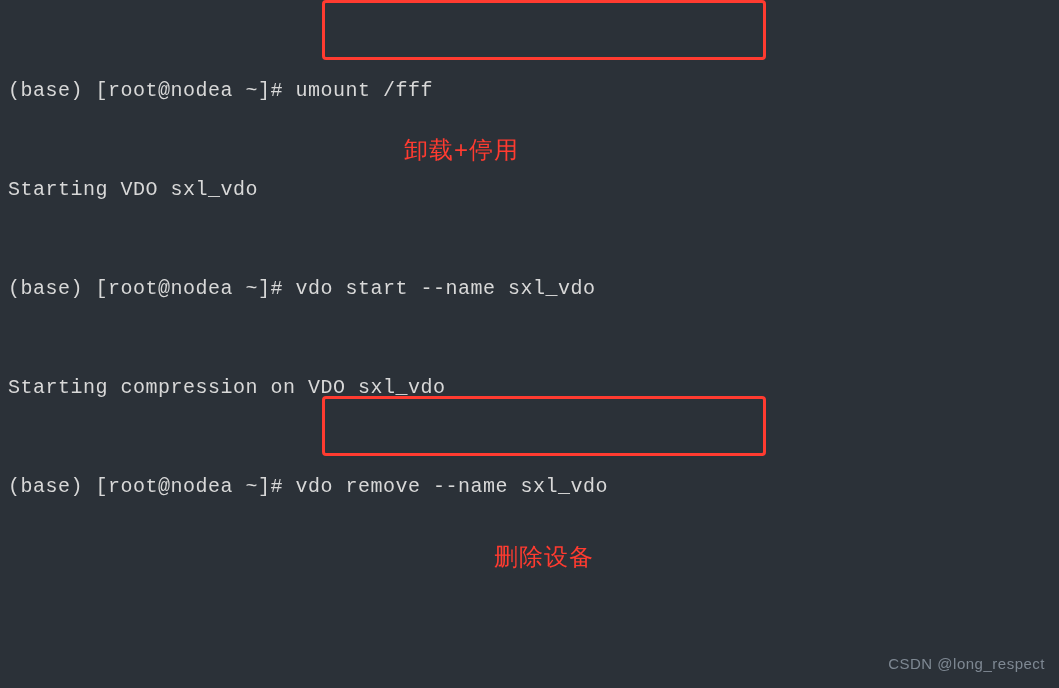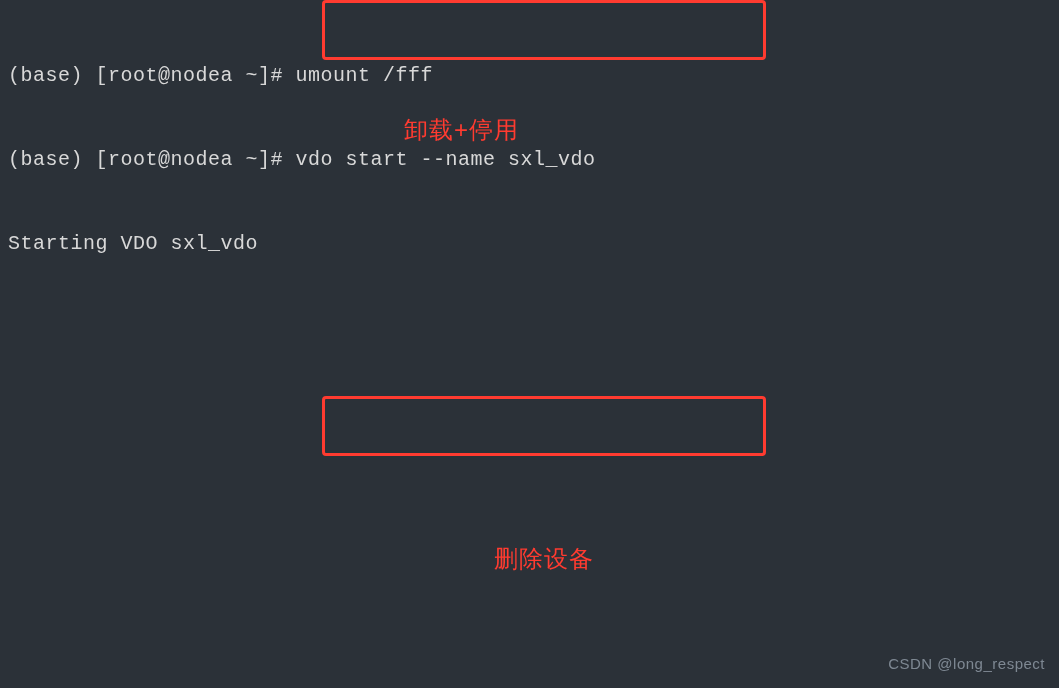--- a/index.html
+++ b/index.html
@@ -13,21 +13,21 @@
     height: 688px;
     overflow: hidden;
     position: relative;
     letter-spacing: 0.5px;
   }
   .terminal {
     padding: 6px 8px;
     white-space: pre;
     position: relative;
   }
-  .line { display:block; }
+  .line { display:block;margin-top:15px; }
   .redbox {
     position: absolute;
     border: 3px solid #ff3b30;
     border-radius: 4px;
     pointer-events: none;
   }
   .annot {
     position: absolute;
     color: #ff3b30;
     font-family: "SimHei","Microsoft YaHei",sans-serif;
@@ -44,37 +44,39 @@
     font-size: 15px;
     opacity: 0.75;
     letter-spacing:0.5px;
   }
 </style>
 </head>
 <body>
 
 <div class="terminal">
   <span class="line">(base) [root@nodea ~]# umount /fff</span>
+  <span class="line">Starting VDO sxl_vdo</span>
   <span class="line">(base) [root@nodea ~]# vdo start --name sxl_vdo</span>
-  <span class="line">Starting VDO sxl_vdo</span>
+  <span class="line">Starting compression on VDO sxl_vdo</span>
+  <span class="line">(base) [root@nodea ~]# vdo remove --name sxl_vdo</span>
   
   
   
   
   
   
   
   
   
   
   
   
   
   
 </div>
 
 <div class="redbox" style="left:322px; top:0px; width:444px; height:60px;"></div>
 <div class="redbox" style="left:322px; top:396px; width:444px; height:60px;"></div>
 
-<div class="annot" style="left:404px; top:116px;">卸载+停用</div>
-<div class="annot" style="left:494px; top:545px;">删除设备</div>
+<div class="annot" style="left:404px; top:136px;">卸载+停用</div>
+<div class="annot" style="left:494px; top:545px;font-family:Liberation Mono, monospace;">删除设备</div>
 
 <div class="watermark">CSDN @long_respect</div>
 
 </body></html>

